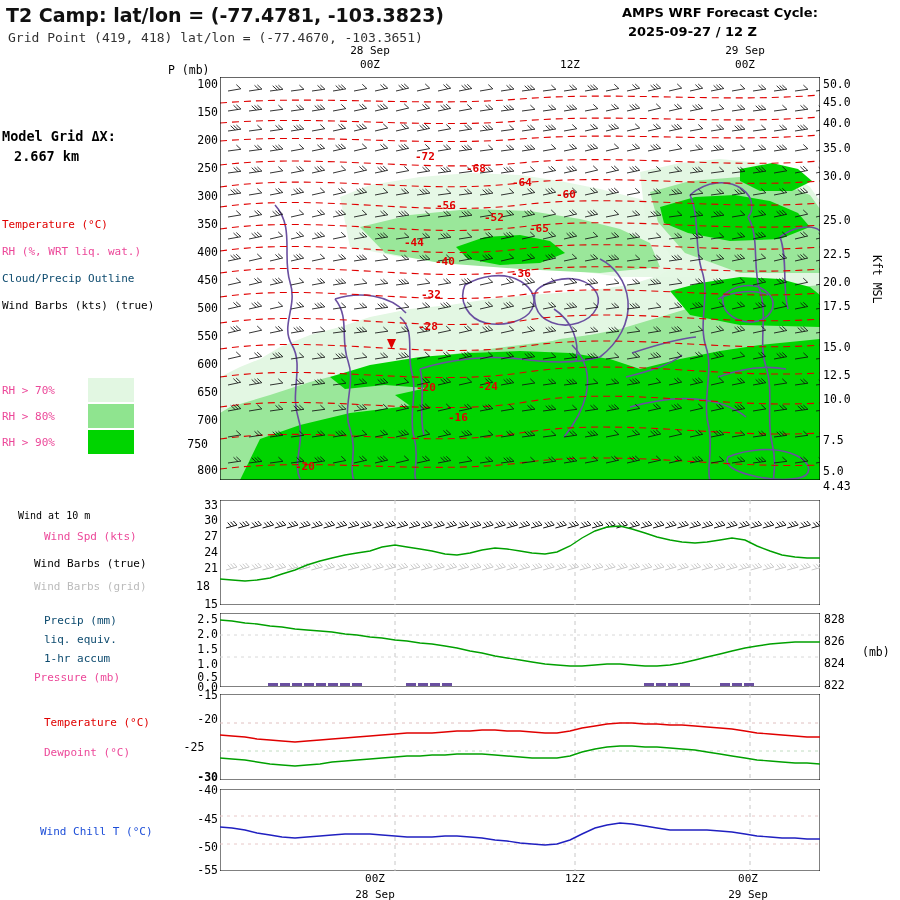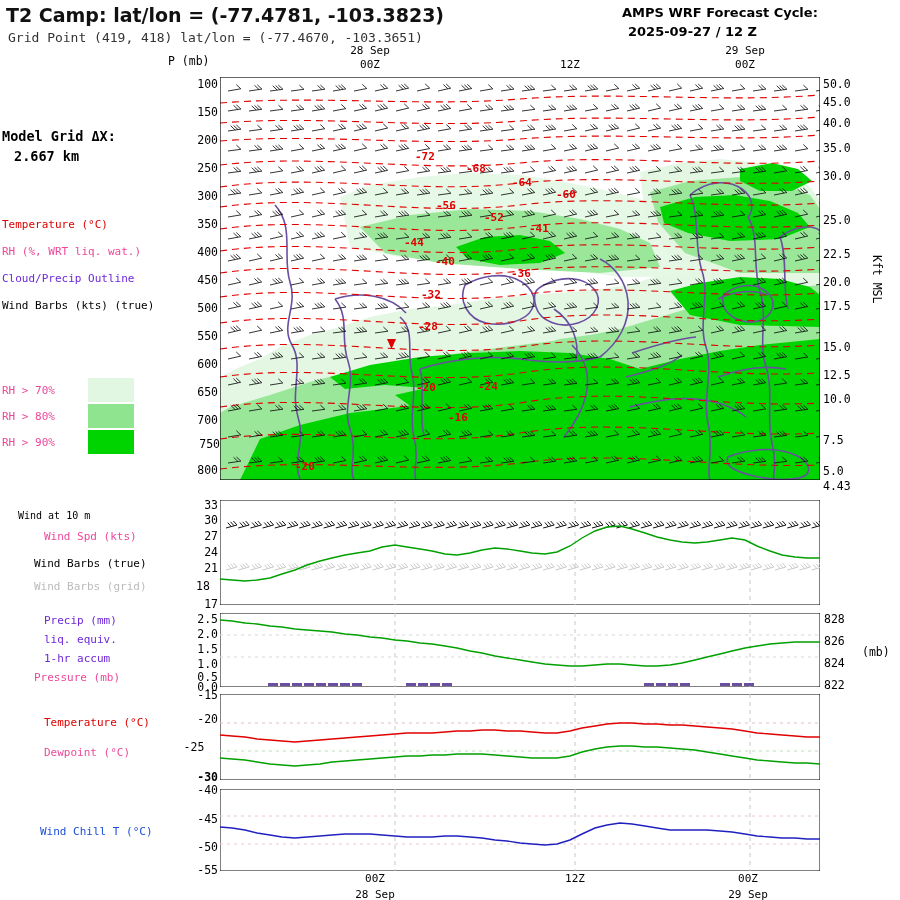--- a/index.html
+++ b/index.html
@@ -5,21 +5,21 @@
   html,body{margin:0;padding:0;background:#fff;}
   body{width:900px;height:900px;position:relative;font-family:"DejaVu Sans",sans-serif;overflow:hidden;}
   .abs{position:absolute;}
   .title{font-size:19px;font-weight:bold;color:#111;letter-spacing:0px;}
   .subtitle{font-size:13px;color:#333;font-family:"DejaVu Sans Mono",monospace;}
   .hdrright{font-size:13px;font-weight:bold;color:#000;text-align:left;line-height:17px;}
   .lbl{font-size:11px;font-family:"DejaVu Sans Mono",monospace;}
   .tiny{font-size:10px;font-family:"DejaVu Sans Mono",monospace;}
   .red{color:#e00000;}
   .green{color:#ec4899;}
-  .purple{color:#6d28d9;}
+  .purple{color:#0c4a6e;}
   .blue{color:#1d4ed8;}
   .black{color:#000;}
   .grey{color:#bbb;}
   .bold{font-weight:bold;}
   .axlabel{font-size:11.5px;font-family:"DejaVu Sans Mono",monospace;color:#000;}
   .ticklbl{font-size:11.5px;font-family:"DejaVu Sans Mono",monospace;color:#000;text-align:right;}
   .ticklblL{font-size:11.5px;font-family:"DejaVu Sans Mono",monospace;color:#000;text-align:left;}
   .contourlbl{font-size:11px;font-weight:bold;color:#e00000;font-family:"DejaVu Sans Mono",monospace;}
   .timelbl{font-size:11px;font-family:"DejaVu Sans Mono",monospace;color:#000;text-align:center;}
   svg{display:block;}
@@ -40,42 +40,42 @@
 <div class="abs lbl purple" style="left:2px;top:272px;">Cloud/Precip Outline</div>
 <div class="abs lbl black" style="left:2px;top:299px;">Wind Barbs (kts) (true)</div>
 
 <div class="abs" style="left:88px;top:378px;width:46px;height:24px;background:#e2f7e2;"></div>
 <div class="abs" style="left:88px;top:404px;width:46px;height:24px;background:#8fe48f;"></div>
 <div class="abs" style="left:88px;top:430px;width:46px;height:24px;background:#00d400;"></div>
 <div class="abs lbl green" style="left:2px;top:384px;">RH &gt; 70%</div>
 <div class="abs lbl green" style="left:2px;top:410px;">RH &gt; 80%</div>
 <div class="abs lbl green" style="left:2px;top:436px;">RH &gt; 90%</div>
 
-<div class="abs axlabel" style="left:168px;top:54px;">P (mb)</div>
+<div class="abs axlabel" style="left:168px;top:63px;">P (mb)</div>
 
 <div class="abs timelbl" style="left:345px;top:58px;width:50px;">00Z</div>
 <div class="abs timelbl" style="left:340px;top:44px;width:60px;">28 Sep</div>
 <div class="abs timelbl" style="left:545px;top:58px;width:50px;">12Z</div>
 <div class="abs timelbl" style="left:720px;top:58px;width:50px;">00Z</div>
 <div class="abs timelbl" style="left:715px;top:44px;width:60px;">29 Sep</div>
 
 <div class="abs ticklbl" style="left:178px;top:77px;width:40px;">100</div>
 <div class="abs ticklbl" style="left:178px;top:105px;width:40px;">150</div>
 <div class="abs ticklbl" style="left:178px;top:133px;width:40px;">200</div>
 <div class="abs ticklbl" style="left:178px;top:161px;width:40px;">250</div>
 <div class="abs ticklbl" style="left:178px;top:189px;width:40px;">300</div>
 <div class="abs ticklbl" style="left:178px;top:217px;width:40px;">350</div>
 <div class="abs ticklbl" style="left:178px;top:245px;width:40px;">400</div>
 <div class="abs ticklbl" style="left:178px;top:273px;width:40px;">450</div>
 <div class="abs ticklbl" style="left:178px;top:301px;width:40px;">500</div>
 <div class="abs ticklbl" style="left:178px;top:329px;width:40px;">550</div>
 <div class="abs ticklbl" style="left:178px;top:357px;width:40px;">600</div>
 <div class="abs ticklbl" style="left:178px;top:385px;width:40px;">650</div>
 <div class="abs ticklbl" style="left:178px;top:413px;width:40px;">700</div>
-<div class="abs ticklbl" style="left:180px;top:437px;width:40px;">750</div>
+<div class="abs ticklbl" style="left:168px;top:437px;width:40px;">750</div>
 <div class="abs ticklbl" style="left:178px;top:463px;width:40px;">800</div>
 
 <div class="abs ticklblL" style="left:823px;top:77px;width:50px;">50.0</div>
 <div class="abs ticklblL" style="left:823px;top:95px;width:50px;">45.0</div>
 <div class="abs ticklblL" style="left:823px;top:116px;width:50px;">40.0</div>
 <div class="abs ticklblL" style="left:823px;top:141px;width:50px;">35.0</div>
 <div class="abs ticklblL" style="left:823px;top:169px;width:50px;">30.0</div>
 <div class="abs ticklblL" style="left:823px;top:213px;width:50px;">25.0</div>
 <div class="abs ticklblL" style="left:823px;top:247px;width:50px;">22.5</div>
 <div class="abs ticklblL" style="left:823px;top:275px;width:50px;">20.0</div>
@@ -677,21 +677,21 @@
       </g>
 </svg>
 </div>
 
 <div class="abs contourlbl" style="left:415px;top:150px;">-72</div>
 <div class="abs contourlbl" style="left:466px;top:162px;">-68</div>
 <div class="abs contourlbl" style="left:512px;top:176px;">-64</div>
 <div class="abs contourlbl" style="left:556px;top:188px;">-60</div>
 <div class="abs contourlbl" style="left:436px;top:199px;">-56</div>
 <div class="abs contourlbl" style="left:484px;top:211px;">-52</div>
-<div class="abs contourlbl" style="left:529px;top:222px;">-41</div>
+<div class="abs contourlbl" style="left:529px;top:222px;">-65</div>
 <div class="abs contourlbl" style="left:404px;top:236px;">-44</div>
 <div class="abs contourlbl" style="left:435px;top:255px;">-40</div>
 <div class="abs contourlbl" style="left:511px;top:267px;">-36</div>
 <div class="abs contourlbl" style="left:421px;top:288px;">-32</div>
 <div class="abs contourlbl" style="left:418px;top:320px;">-28</div>
 <div class="abs contourlbl" style="left:478px;top:344px;margin-top:36px;">-24</div>
 <div class="abs contourlbl" style="left:416px;top:381px;">-20</div>
 <div class="abs contourlbl" style="left:448px;top:411px;">-16</div>
 <div class="abs contourlbl" style="left:295px;top:460px;">-20</div>
 
@@ -699,21 +699,21 @@
 <div class="abs lbl green" style="left:44px;top:530px;">Wind Spd (kts)</div>
 <div class="abs lbl black" style="left:34px;top:557px;">Wind Barbs (true)</div>
 <div class="abs lbl grey" style="left:34px;top:580px;">Wind Barbs (grid)</div>
 
 <div class="abs ticklbl" style="left:188px;top:498px;width:30px;">33</div>
 <div class="abs ticklbl" style="left:188px;top:513px;width:30px;">30</div>
 <div class="abs ticklbl" style="left:188px;top:529px;width:30px;">27</div>
 <div class="abs ticklbl" style="left:188px;top:545px;width:30px;">24</div>
 <div class="abs ticklbl" style="left:188px;top:561px;width:30px;">21</div>
 <div class="abs ticklbl" style="left:188px;top:579px;width:30px;text-align:center;">18</div>
-<div class="abs ticklbl" style="left:188px;top:597px;width:30px;">17</div>
+<div class="abs ticklbl" style="left:188px;top:597px;width:30px;">15</div>
 
 <div class="abs" style="left:220px;top:500px;width:600px;height:105px;">
 <svg width="600" height="105" viewBox="0 0 600 105">
   <rect x="0" y="0" width="600" height="105" fill="#fff" stroke="#000" stroke-width="1"></rect>
   <line x1="175" y1="0" x2="175" y2="105" stroke="#c8c8c8" stroke-dasharray="4,4"></line>
   <line x1="355" y1="0" x2="355" y2="105" stroke="#c8c8c8" stroke-dasharray="4,4"></line>
   <line x1="530" y1="0" x2="530" y2="105" stroke="#c8c8c8" stroke-dasharray="4,4"></line>
 
   <g stroke="#c9c9c9" stroke-width="1">
     <g id="greybarbs">

